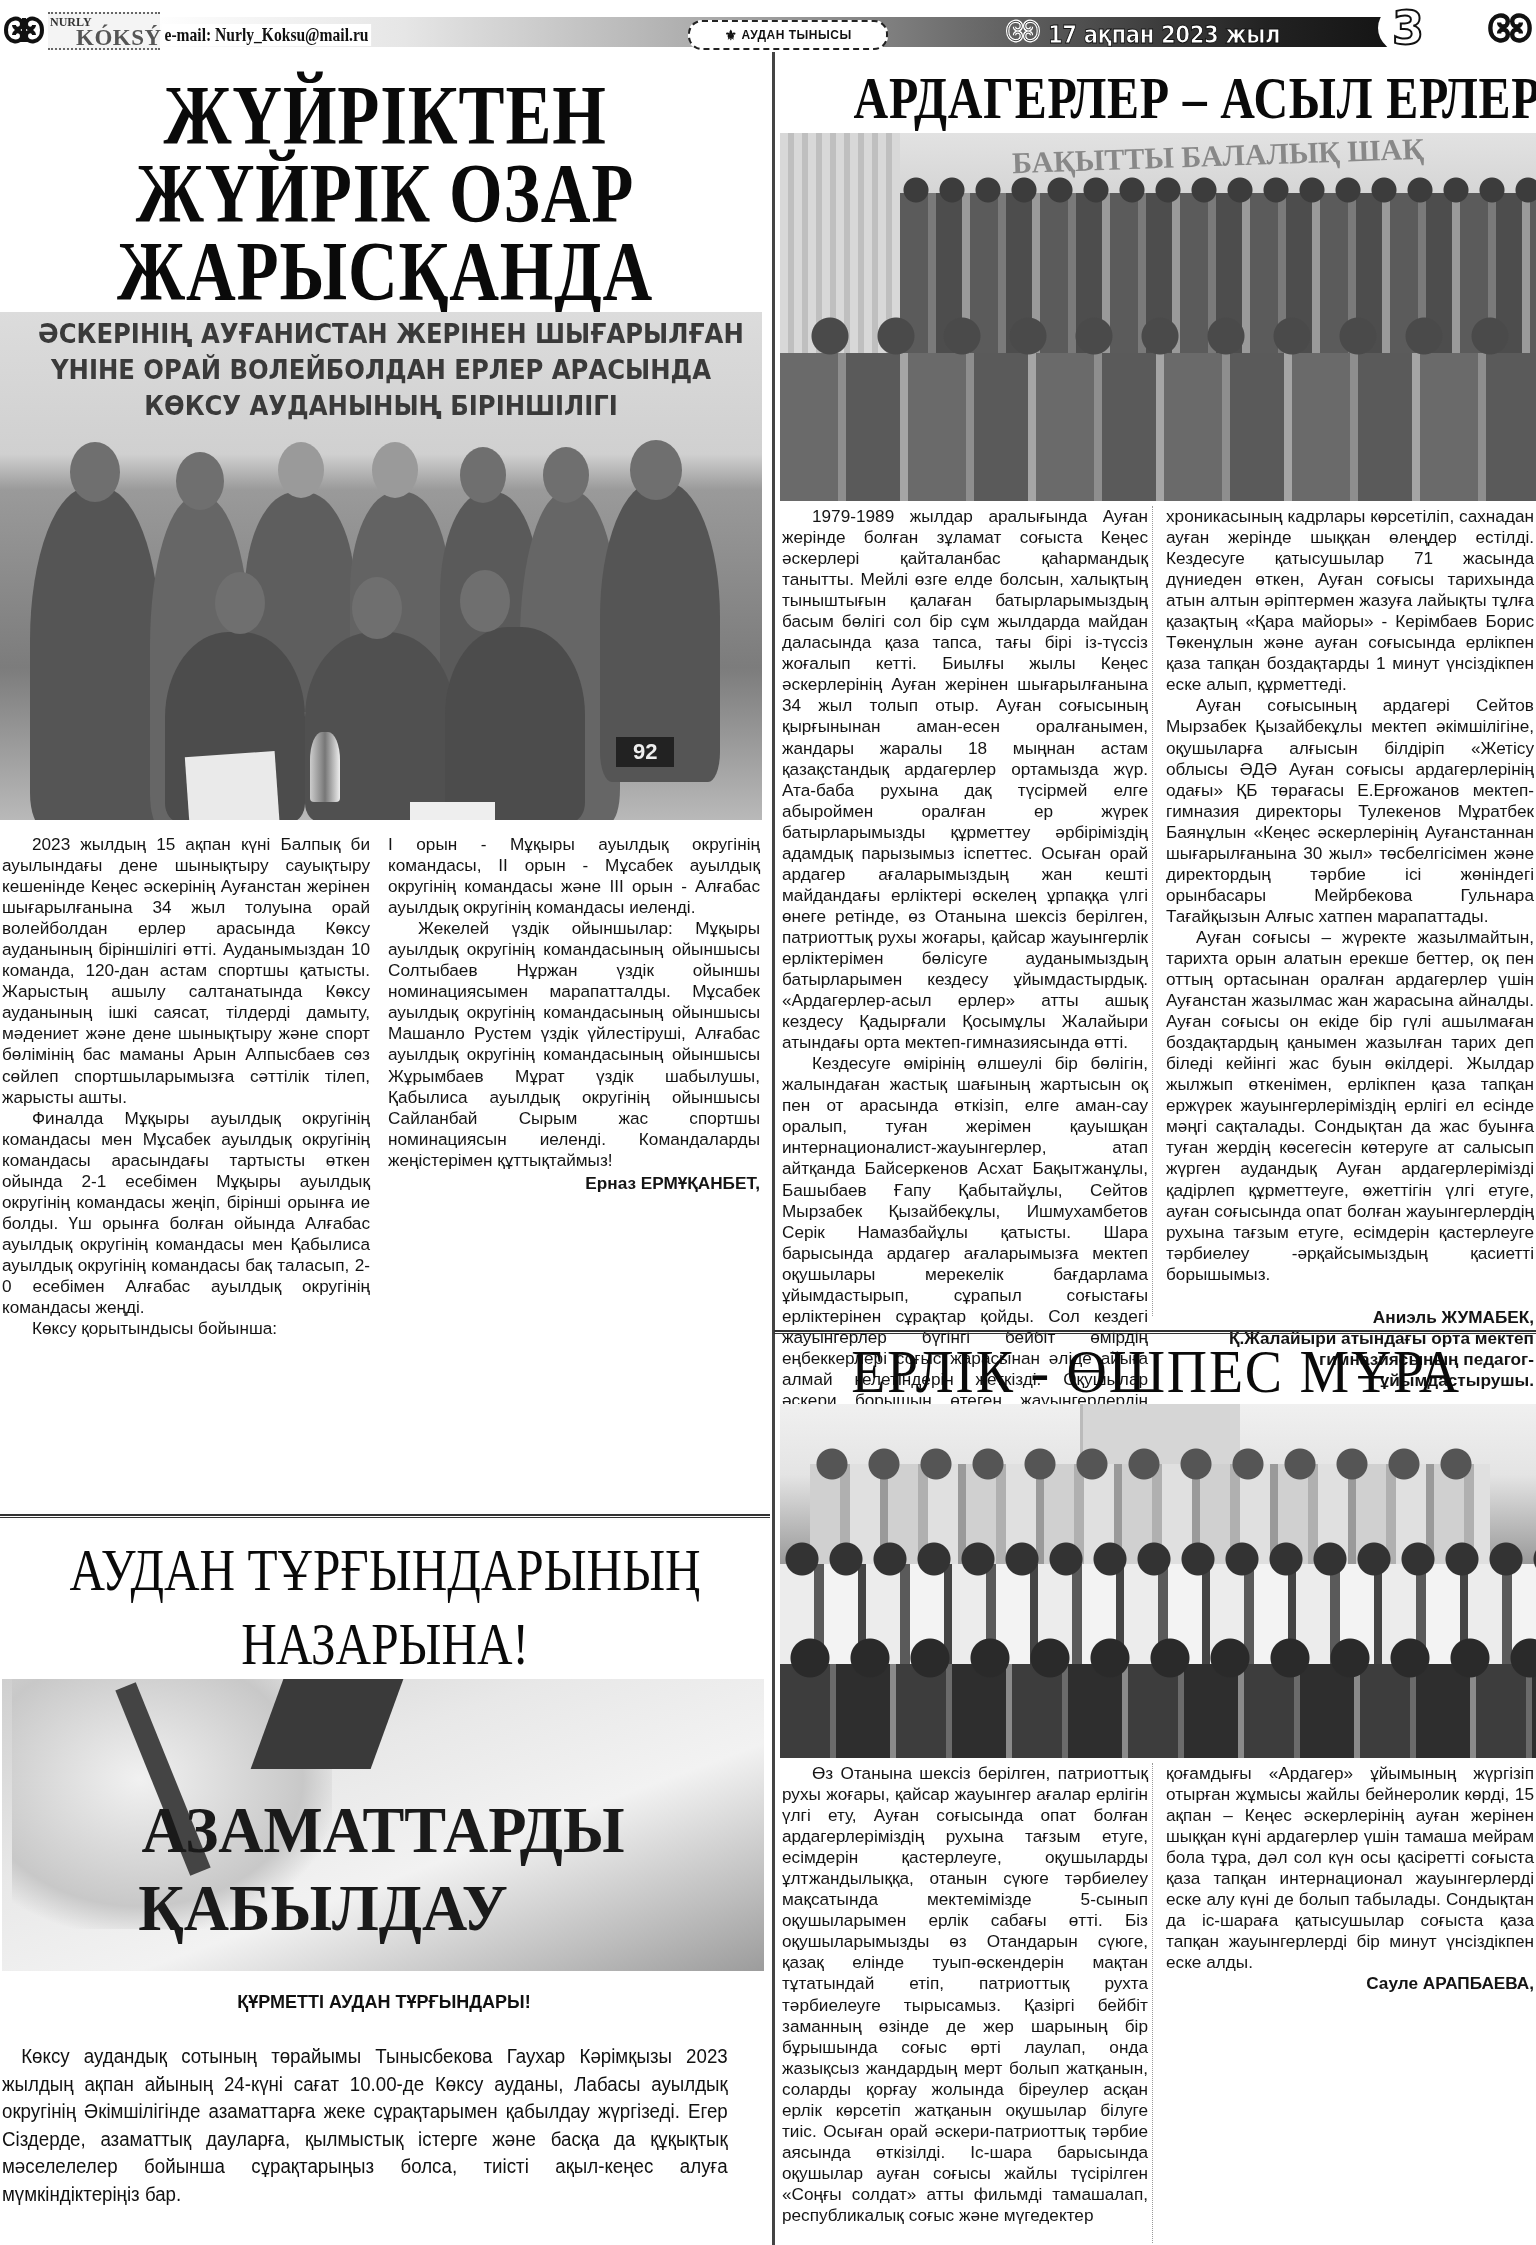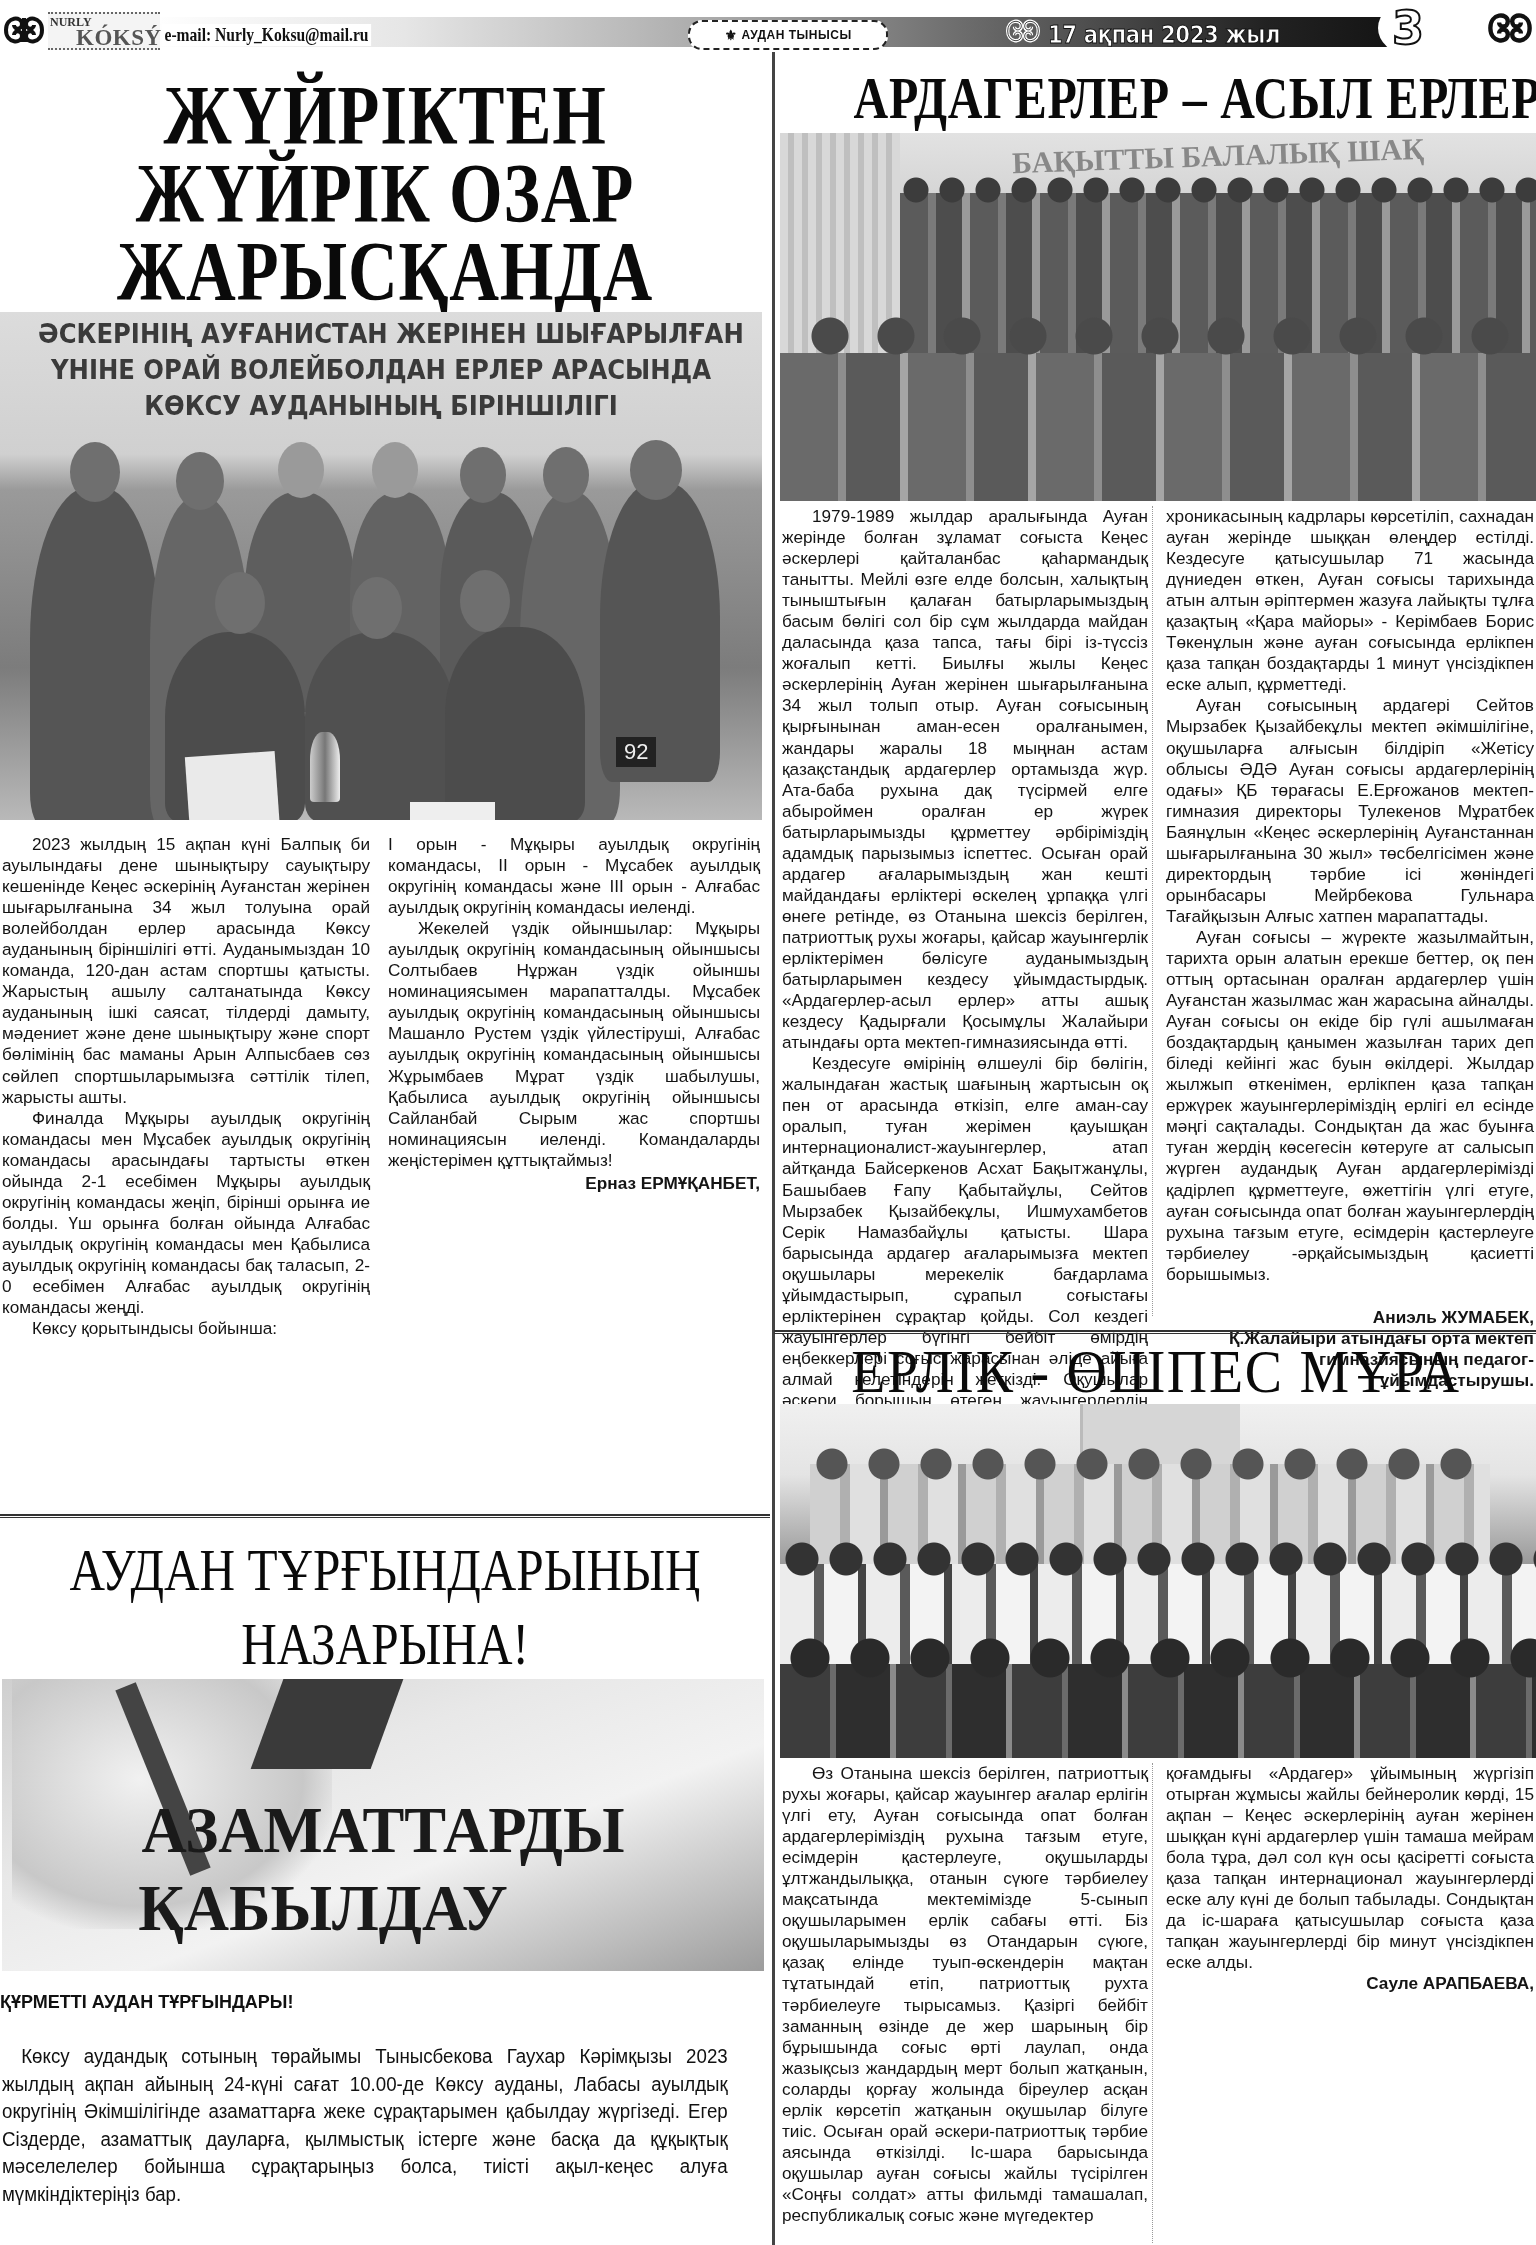--- a/index.html
+++ b/index.html
@@ -36,21 +36,21 @@
   .photo { position: absolute; overflow: hidden; background: #8a8a8a; }
   .photo .banner-text { position: absolute; left: 0; width: 100%; text-align: center; font-weight: bold; color: #3a3a3a; white-space: nowrap; font-family: "DejaVu Sans", sans-serif; }
   .person { position: absolute; border-radius: 45% 45% 10% 10%; }
   .head { position: absolute; border-radius: 50%; background: #6f6f6f; }
 
   
   .col { position: absolute; font-size: 17.2px; line-height: 21.05px; text-align: justify; color: #141414; }
   .col p { text-indent: 30px; }
   .col p.noindent { text-indent: 0; }
   .sig { text-align: right; font-weight: bold; text-indent: 0 !important; }
-  .ann-sub { position: absolute; left: 0; width: 768px; font-weight: bold; font-size: 18px; font-family: "Liberation Sans", sans-serif; }
+  .ann-sub { position: absolute; left: 0; width: 768px; text-align: center; font-weight: bold; font-size: 18px; font-family: "Liberation Sans", sans-serif; }
   .ann-body { position: absolute; left: 2px; top: 2043px; width: 756px; font-size: 19.5px; line-height: 27.5px; text-align: justify; transform: scaleX(0.96); transform-origin: left top; }
   .ann-body p { text-indent: 20px; }
 </style>
 </head>
 <body>
 
 <header class="masthead">
   <div class="mh-bar"></div>
 
   <svg class="mh-ornament" style="left:2px;" viewBox="0 0 44 40">
@@ -111,21 +111,21 @@
 
     <div class="person" style="left:165px; top:320px; width:140px; height:190px; background:#4c4c4c;"></div>
     <div class="head" style="left:215px; top:260px; width:50px; height:62px;"></div>
     <div class="person" style="left:305px; top:320px; width:150px; height:190px; background:#505050;"></div>
     <div class="head" style="left:352px; top:265px; width:50px; height:62px;"></div>
     <div class="person" style="left:445px; top:315px; width:140px; height:195px; background:#4c4c4c;"></div>
     <div class="head" style="left:460px; top:258px; width:50px; height:62px;"></div>
     <div style="position:absolute; left:310px; top:420px; width:30px; height:70px; background:linear-gradient(90deg,#ccc,#777,#eee); border-radius:40% 40% 4px 4px;"></div>
     <div style="position:absolute; left:188px; top:442px; width:90px; height:95px; background:#eaeaea; transform:rotate(-4deg);"></div>
     <div style="position:absolute; left:410px; top:490px; width:85px; height:90px; background:#eee;"></div>
-    <div style="position:absolute; left:616px; top:425px; font-size:22px; font-weight:normal; color:#eee; background:#222; padding:2px 8px;">92</div>
+    <div style="position:absolute; left:616px; top:425px; font-size:22px; font-weight:bold; color:#eee; background:#222; padding:2px 17px;">92</div>
   </div>
 
   <div class="col" style="left:2px; top:834px; width:368px;">
     <p>2023 жылдың 15 ақпан күні Балпық би ауылындағы дене шынықтыру сауықтыру кешенінде Кеңес әскерінің Ауғанстан жерінен шығарылғанына 34 жыл толуына орай волейболдан ерлер арасында Көксу ауданының біріншілігі өтті. Ауданымыздан 10 команда, 120-дан астам спортшы қатысты. Жарыстың ашылу салтанатында Көксу ауданының ішкі саясат, тілдерді дамыту, мәдениет және дене шынықтыру және спорт бөлімінің бас маманы Арын Алпысбаев сөз сөйлеп спортшыларымызға сәттілік тілеп, жарысты ашты.</p>
     <p>Финалда Мұқыры ауылдық округінің командасы мен Мұсабек ауылдық округінің командасы арасындағы тартысты өткен ойында 2-1 есебімен Мұқыры ауылдық округінің командасы жеңіп, бірінші орынға ие болды. Үш орынға болған ойында Алғабас ауылдық округінің командасы мен Қабылиса ауылдық округінің командасы бақ таласып, 2-0 есебімен Алғабас ауылдық округінің командасы жеңді.</p>
     <p>Көксу қорытындысы бойынша:</p>
   </div>
 
   <div class="col" style="left:388px; top:834px; width:372px;">
     <p class="noindent">I орын - Мұқыры ауылдық округінің командасы, II орын - Мұсабек ауылдық округінің командасы және III орын - Алғабас ауылдық округінің командасы иеленді.</p>

